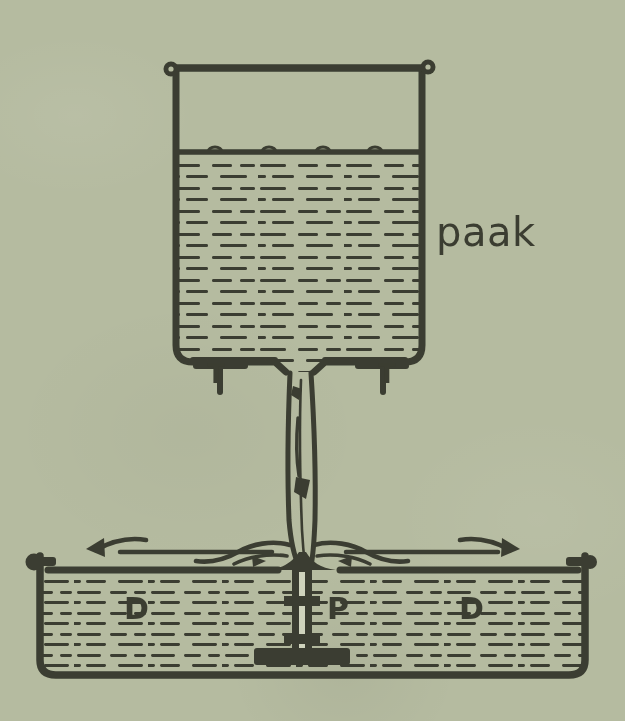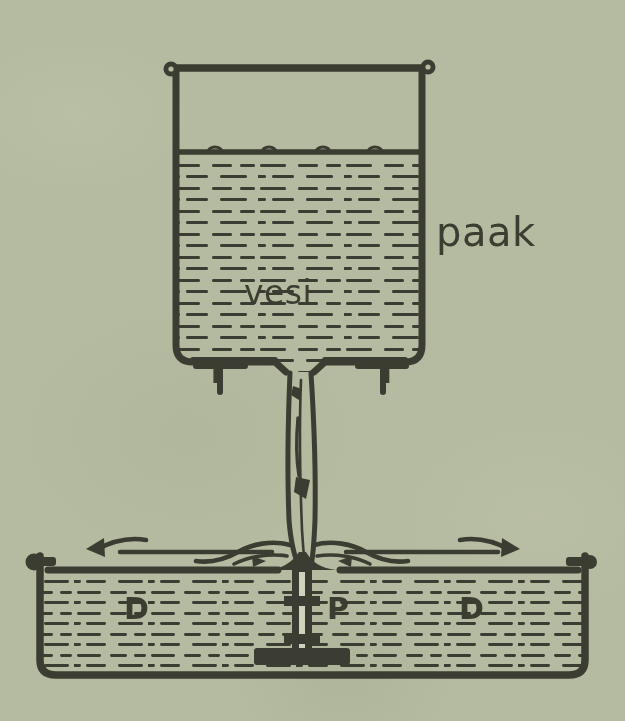--- a/index.html
+++ b/index.html
@@ -225,21 +225,20 @@
         <rect x="284" y="634" width="36" height="10" fill="#3b3d31"></rect>
 
         <rect x="254" y="648" width="96" height="17" rx="3" fill="#3b3d31"></rect>
       </g>
 
     </g>
   </svg>
 
   <div class="lbl" id="label-paak">paak</div>
 
-  <div class="lbl" id="label-vesi">vesi</div>
 
   <div class="lbl" id="label-t-left">T</div>
 
   <div class="lbl" id="label-t-right">T</div>
 
   <div class="lbl" id="label-d-left">D</div>
 
   <div class="lbl" id="label-p">P</div>
 
   <div class="lbl" id="label-d-right">D</div>

